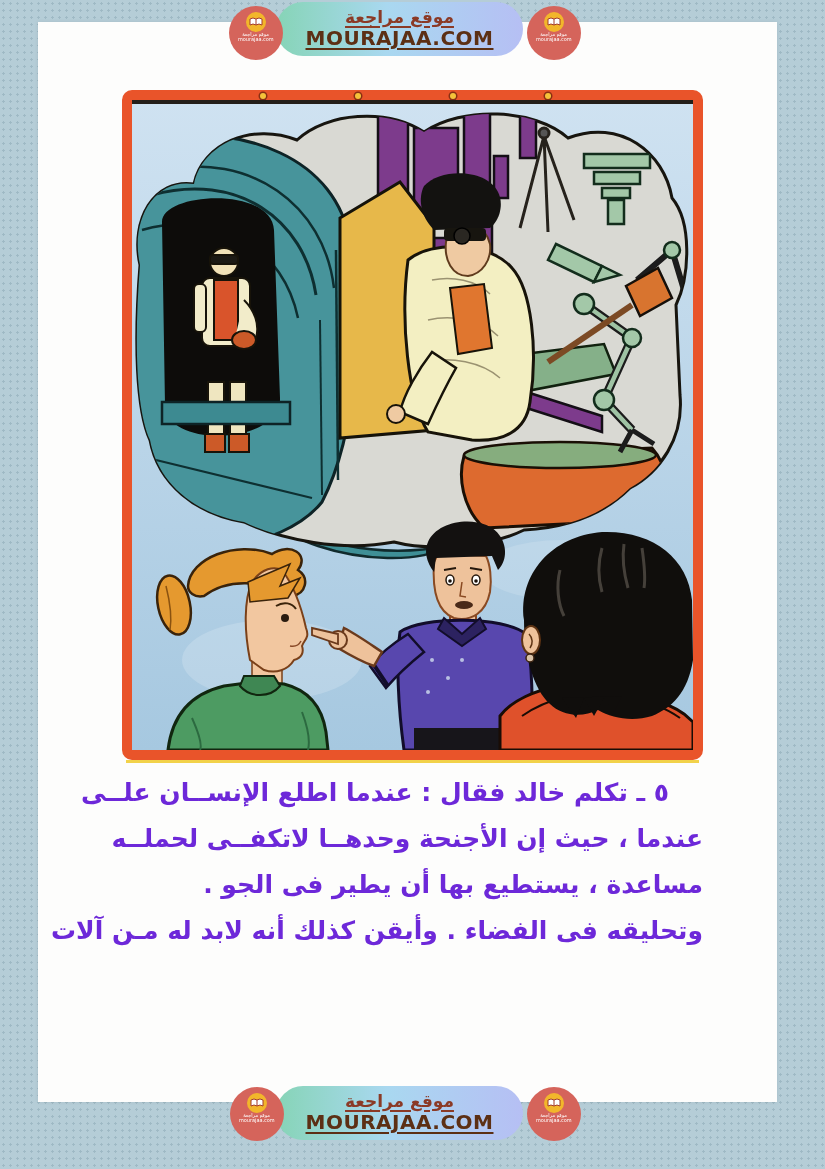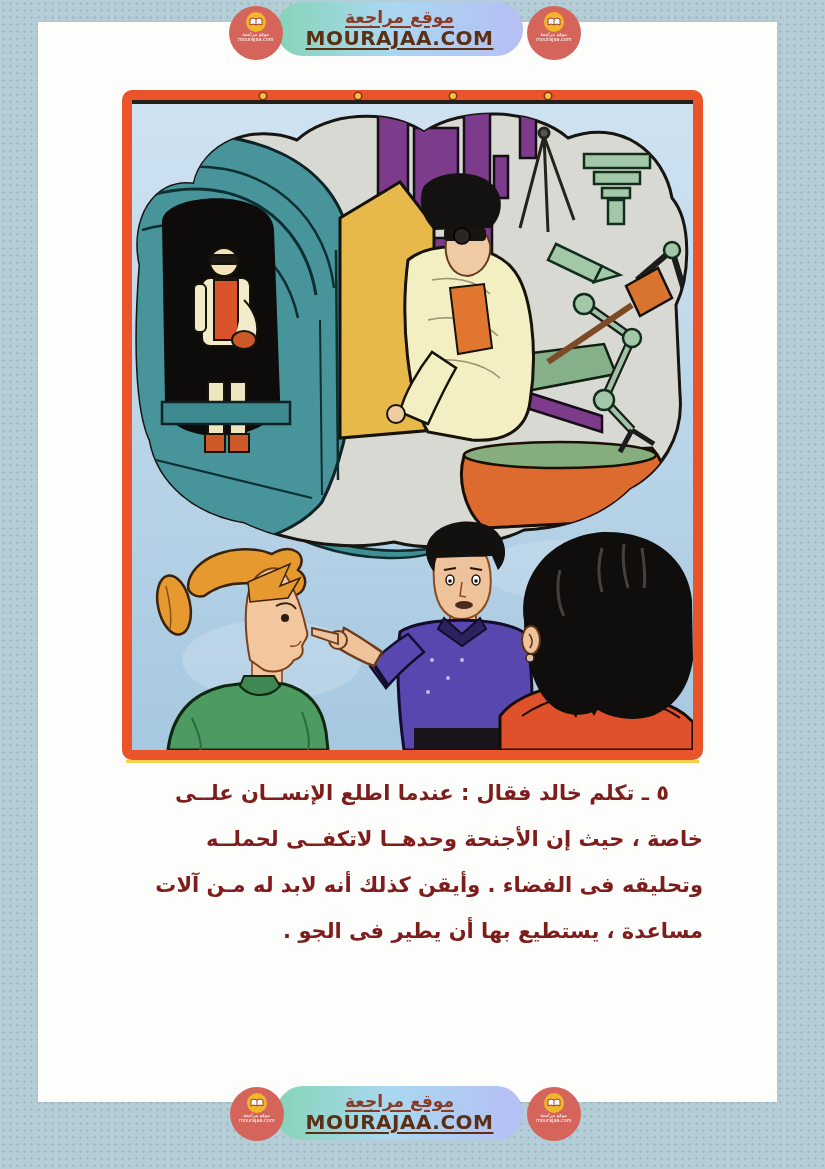--- a/index.html
+++ b/index.html
@@ -63,23 +63,23 @@
   }
   .nails{position:absolute;top:-8px;left:0;width:100%;height:8px;}
   .nail{
     position:absolute;top:1px;width:6px;height:6px;border-radius:50%;
     background:#f5c23a;box-shadow:0 0 0 1.5px #8a2f12;
   }
   .scene{position:absolute;left:0;top:0;width:561px;height:650px;}
   
   .lesson{
     position:absolute;left:122px;top:770px;width:581px;z-index:2;
-    direction:rtl;text-align:right;color:#7f1d1d;
+    direction:rtl;text-align:right;color:#6d28d9;
     font-family:"DejaVu Sans",sans-serif;font-weight:bold;
-    font-size:21px;
+    font-size:25px;
   }
   .lesson .line{height:46px;line-height:46px;white-space:nowrap;}
   .lesson .line.first{padding-right:34px;}
 </style>
 </head>
 <body>
 
 <div class="paper"></div>
 
 <div class="banner banner-header">
@@ -277,23 +277,23 @@
       <polygon points="430,598 444,618 452,598 462,616 472,598 482,612 490,596" fill="#100e0c"></polygon>
       <ellipse cx="399" cy="540" rx="9" ry="14" fill="#eec29b" stroke="#5f3414" stroke-width="2"></ellipse>
       <path d="M397,534 C401,538 401,544 398,548" fill="none" stroke="#5f3414" stroke-width="1.5"></path>
       <circle cx="398" cy="558" r="4" fill="#d9c2a8" stroke="#3a2210" stroke-width="1.5"></circle>
     </g>
   </svg>
 </div>
 
 <div class="lesson">
   <div class="line first">٥ ـ تكلم خالد فقال : عندما اطلع الإنســان علــى</div>
-  <div class="line">خاصة ، حيث إن الأجنحة وحدهــا لاتكفــى لحملــه</div>
+  <div class="line">عندما ، حيث إن الأجنحة وحدهــا لاتكفــى لحملــه</div>
+  <div class="line">مساعدة ، يستطيع بها أن يطير فى الجو .</div>
   <div class="line">وتحليقه فى الفضاء . وأيقن كذلك أنه لابد له مـن آلات</div>
-  <div class="line">مساعدة ، يستطيع بها أن يطير فى الجو .</div>
 </div>
 
 <div class="banner banner-footer">
   <span class="ar">موقع مراجعة</span>
   <span class="dom">MOURAJAA.COM</span>
 </div>
 <div class="logo logo-f-left">
   <span class="coin">
     <svg width="14" height="10" viewBox="0 0 14 10">
         <path d="M1 2 Q4 0 7 2 Q10 0 13 2 L13 8 Q10 6 7 8 Q4 6 1 8 Z" fill="#fff" stroke="#a33c2a" stroke-width="1"></path>

